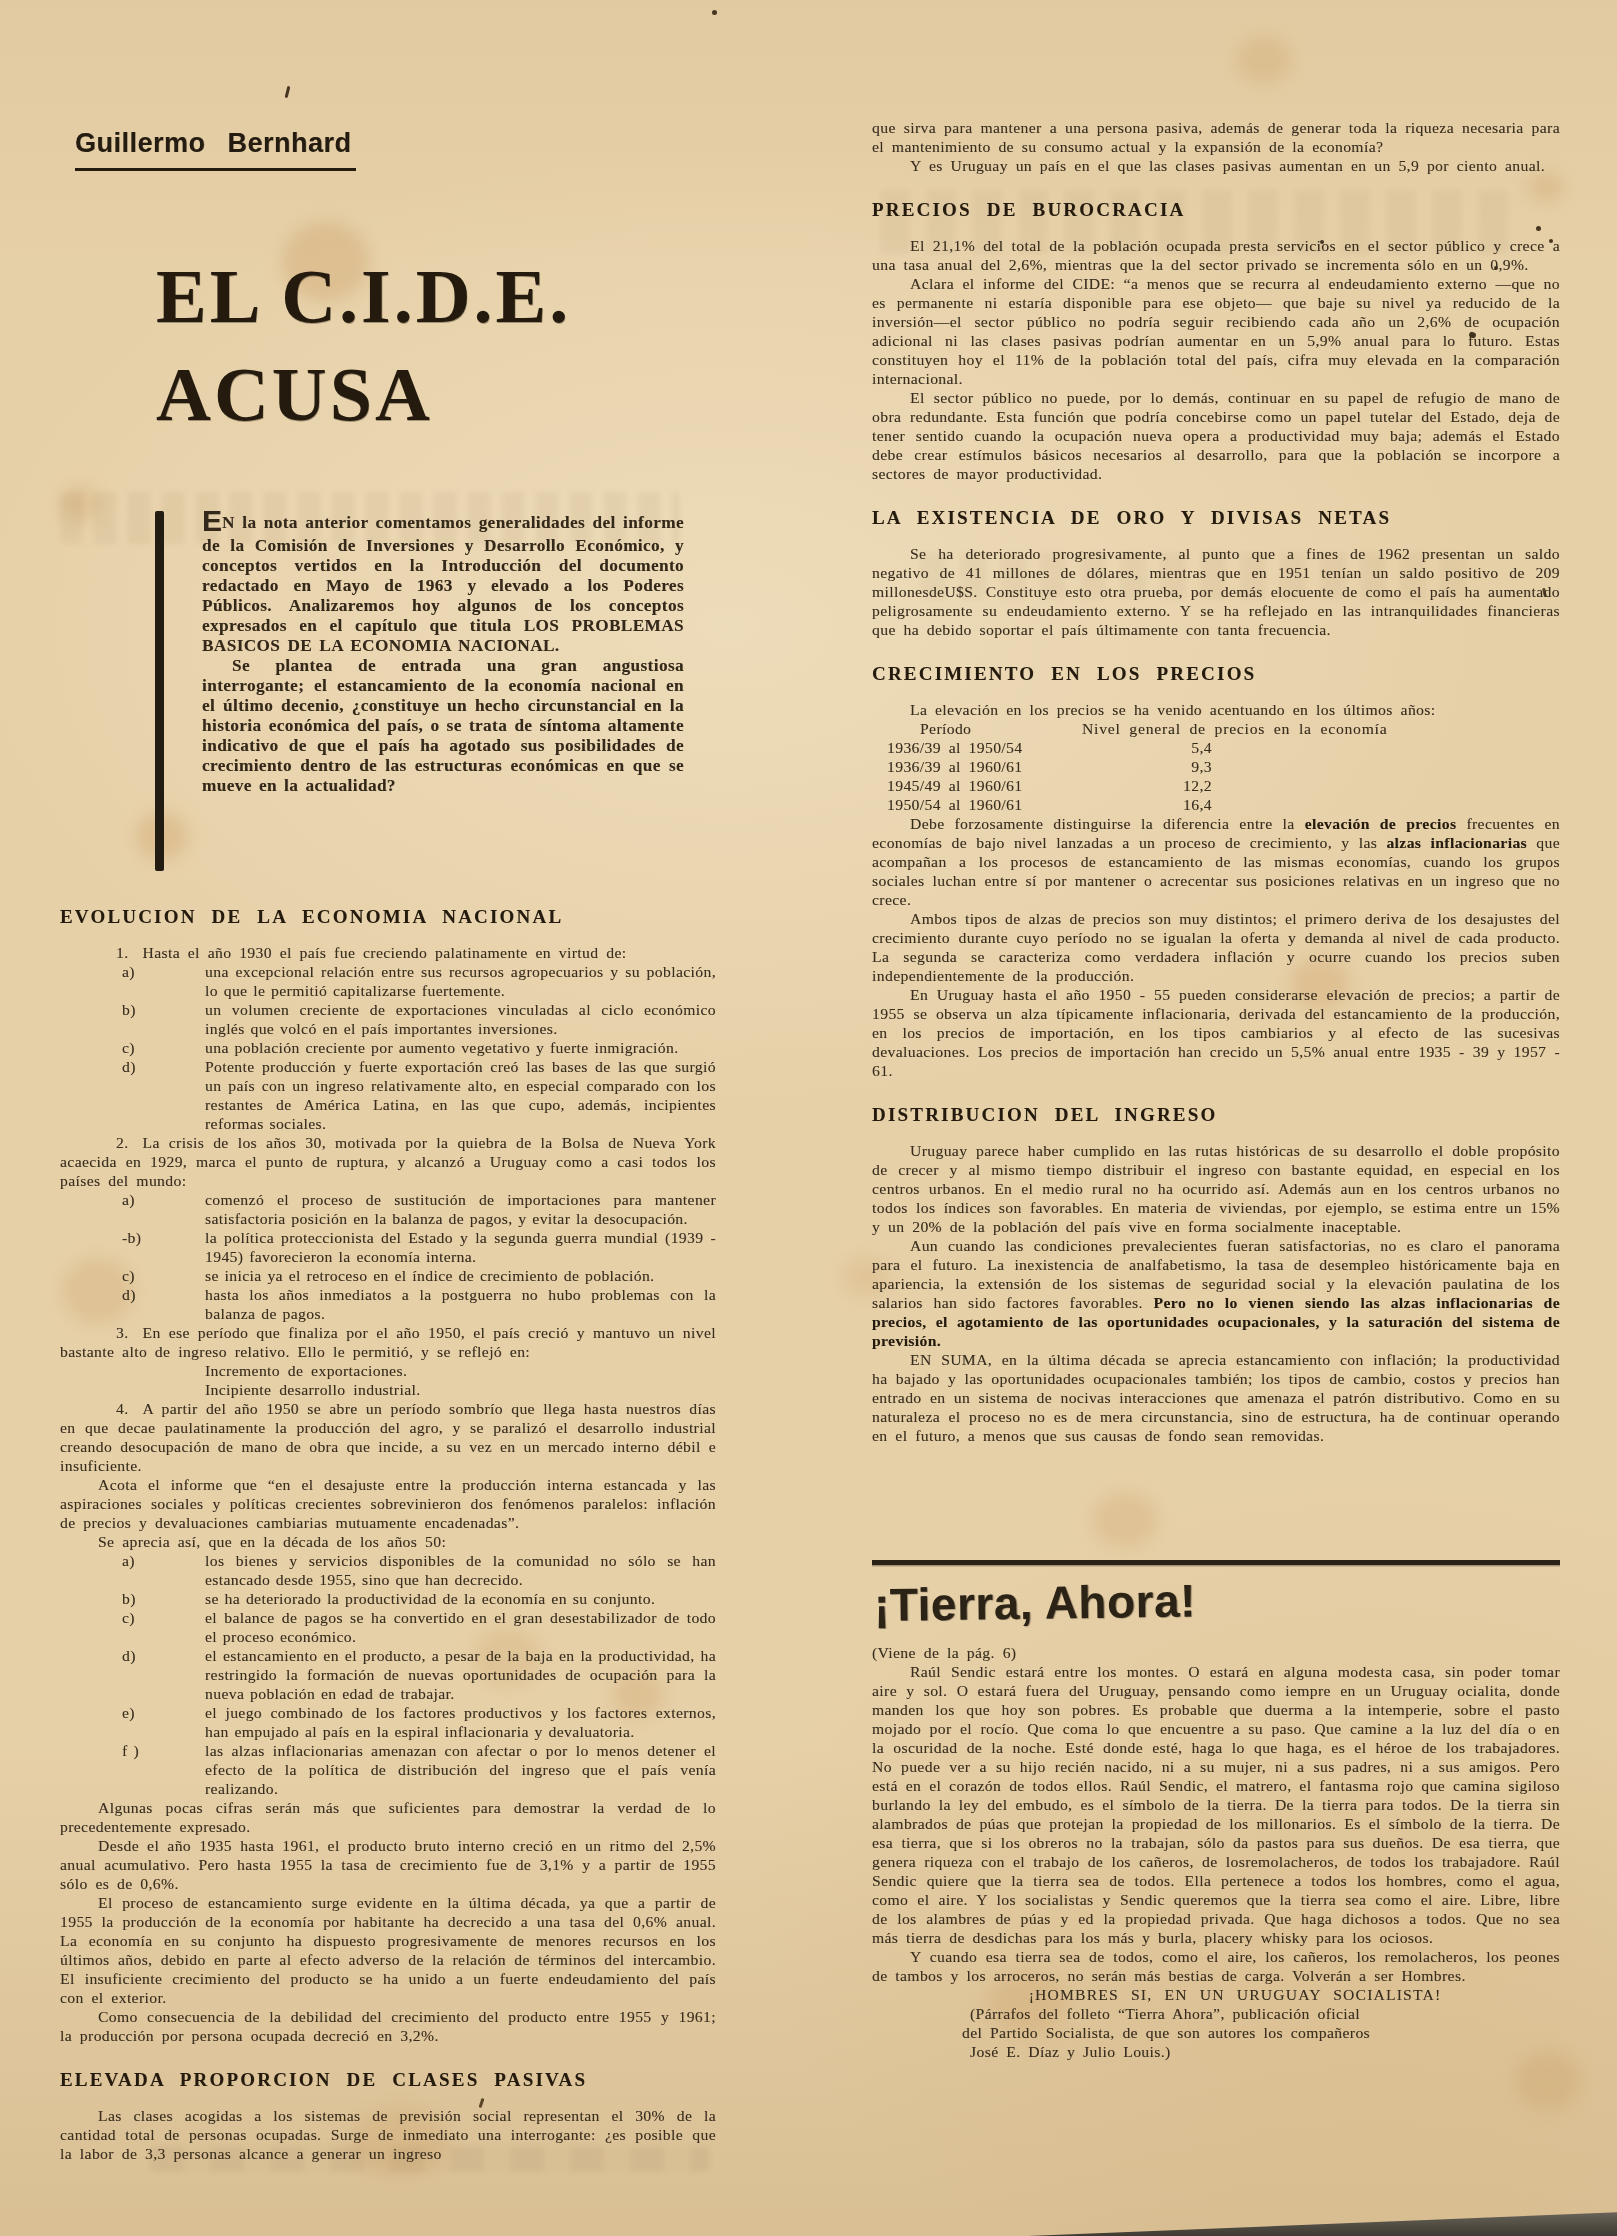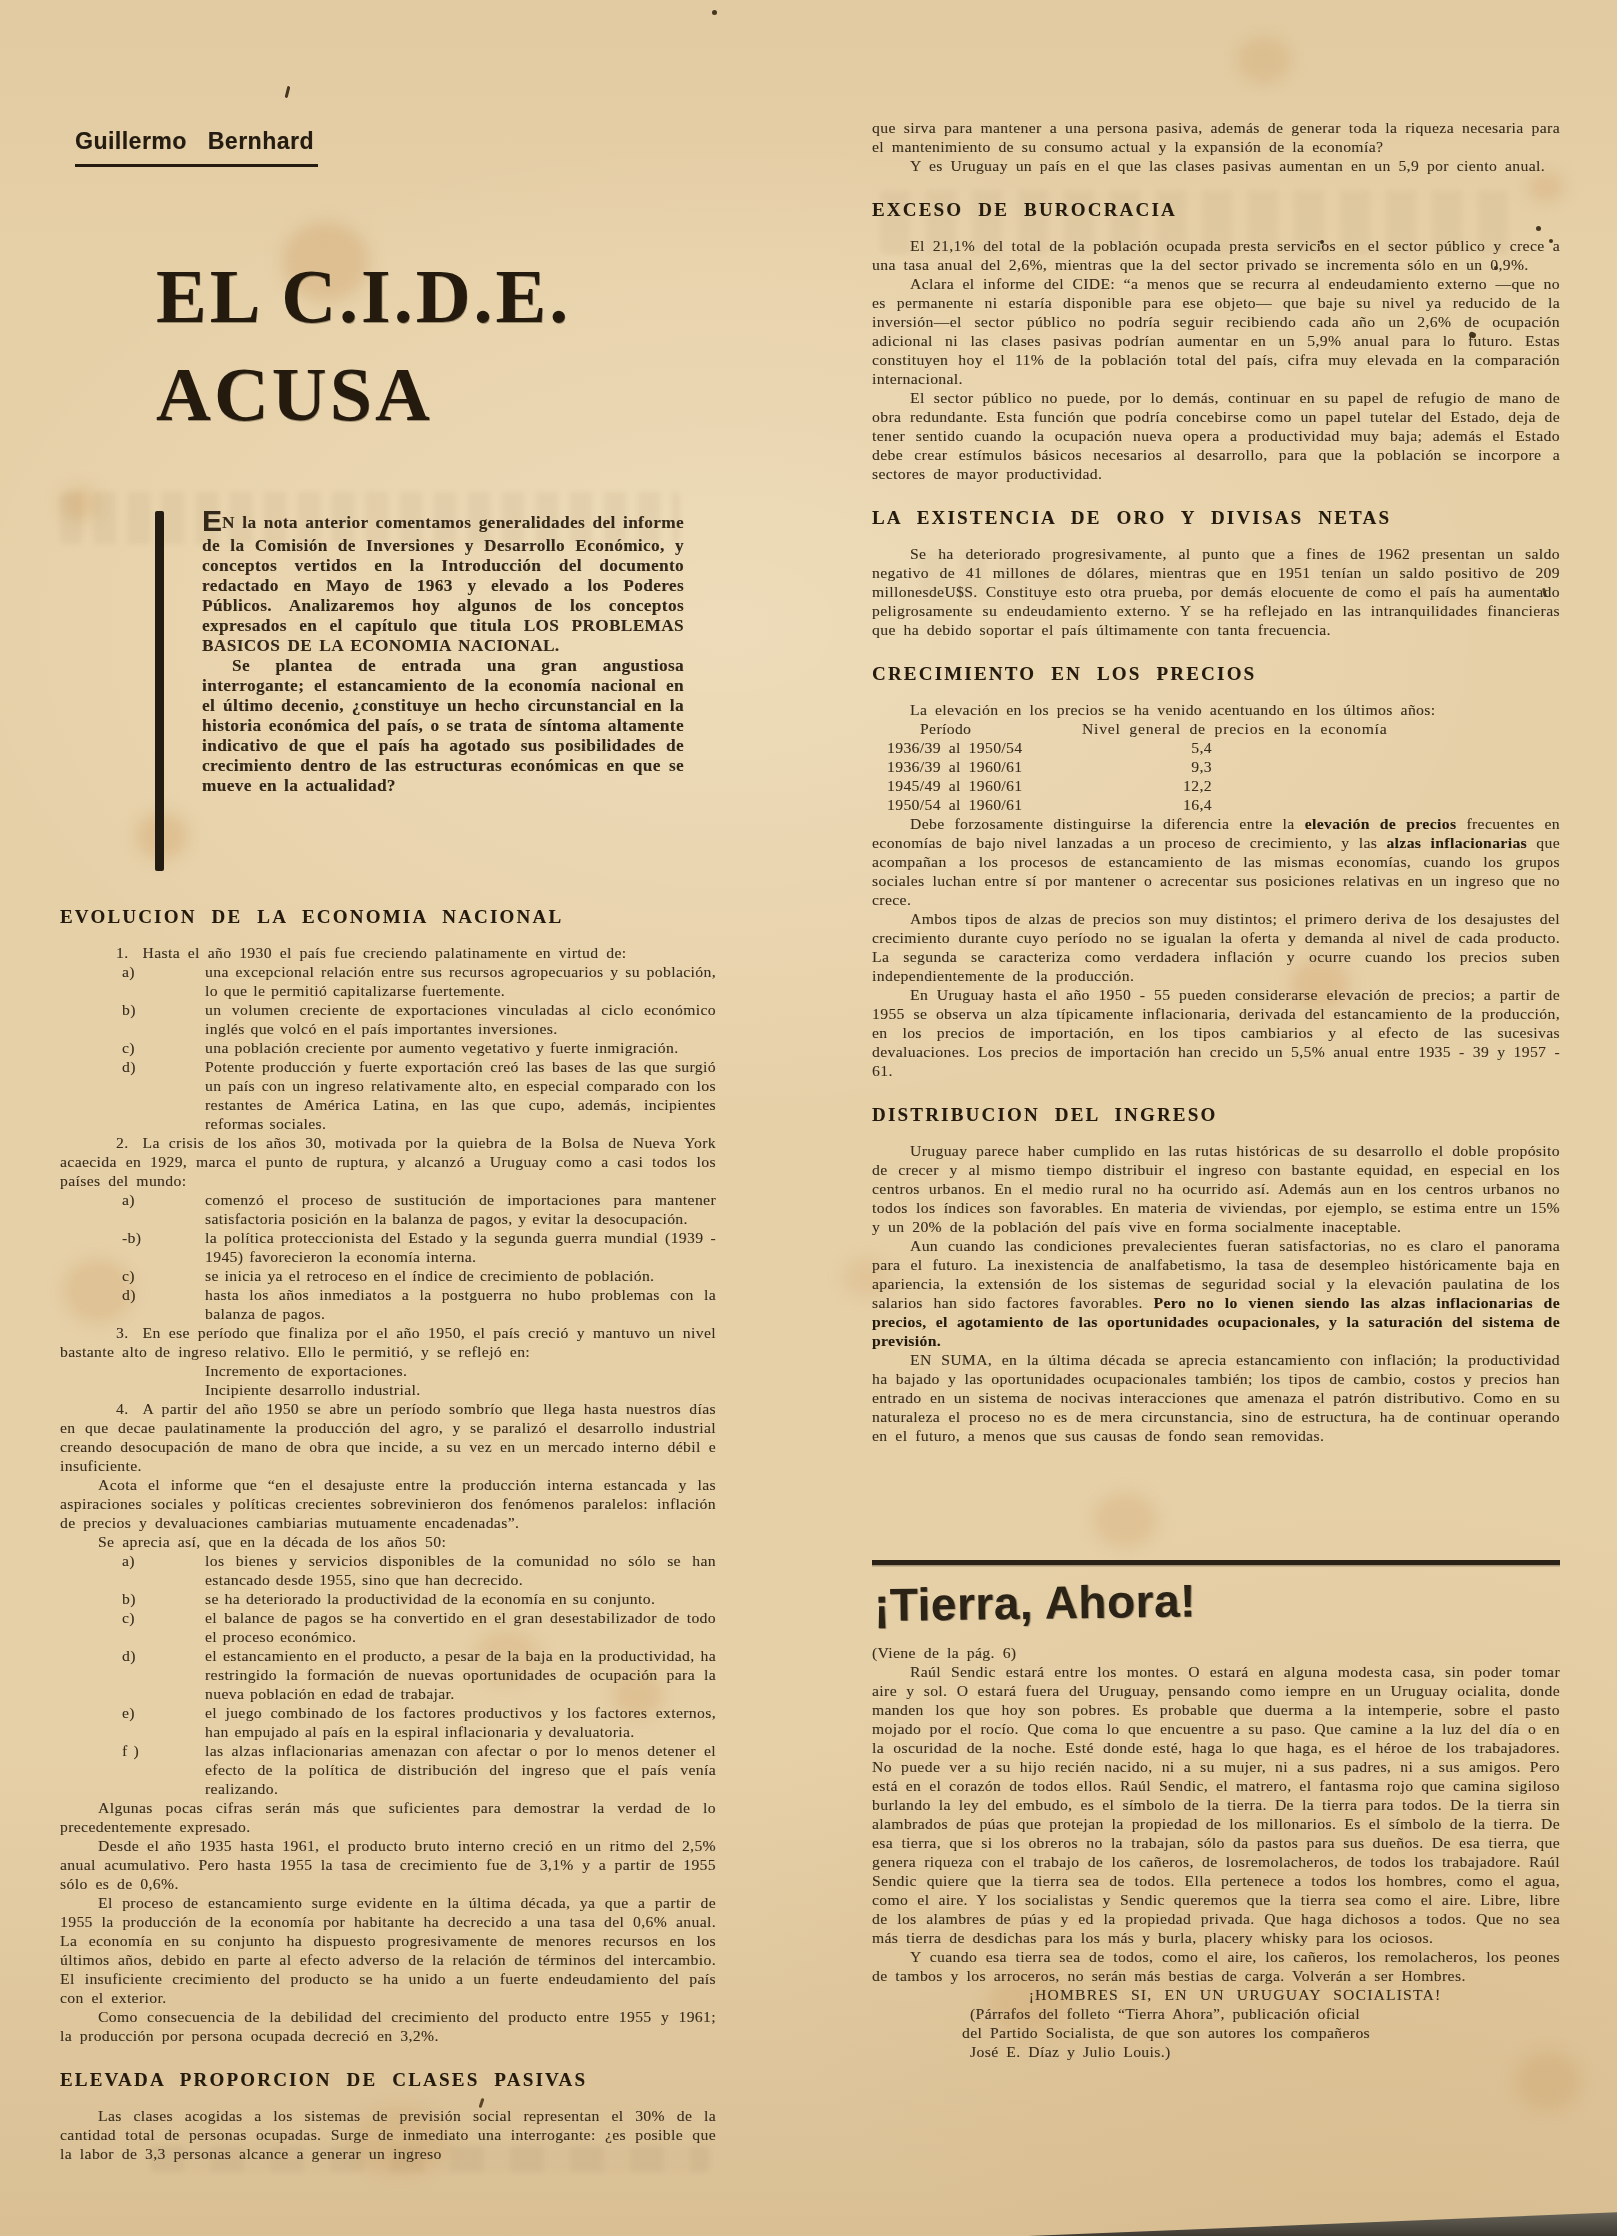--- a/index.html
+++ b/index.html
@@ -12,21 +12,21 @@
       #e6d0a8;
     font-family:"Liberation Serif", serif;
     color:#382d1e;
   }
   .page * {box-sizing:border-box;}
 
   
   .byline {
     position:absolute; left:75px; top:128px;
     font-family:"Liberation Sans", sans-serif; font-weight:bold;
-    font-size:23px; letter-spacing:0.5px; word-spacing:14px;
+    font-size:27px; letter-spacing:0.5px; word-spacing:14px;
     color:#241c10; border-bottom:3.5px solid #241c10; padding:0 4px 9px 0;
     text-shadow:0.4px 0.4px 0.4px rgba(36,28,16,0.4);
   }
   .title {
     position:absolute; left:156px; top:247px;
     font-weight:bold; font-size:76px; line-height:98px; letter-spacing:3px;
     color:#241b0e; text-shadow:0.6px 0.6px 0.6px rgba(36,27,14,0.35);
   }
 
   
@@ -216,21 +216,21 @@
     <p class="p">Como consecuencia de la debilidad del crecimiento del producto entre 1955 y 1961; la producción por persona ocupada decreció en 3,2%.</p>
 
     <h3 class="sec">ELEVADA PROPORCION DE CLASES PASIVAS</h3>
     <p class="p">Las clases acogidas a los sistemas de previsión social representan el 30% de la cantidad total de personas ocupadas. Surge de inmediato una interrogante: ¿es posible que la labor de 3,3 personas alcance a generar un ingreso</p>
   </div>
 
   <div class="col col-right">
     <p class="p noindent">que sirva para mantener a una persona pasiva, además de generar toda la riqueza necesaria para el mantenimiento de su consumo actual y la expansión de la economía?</p>
     <p class="p">Y es Uruguay un país en el que las clases pasivas aumentan en un 5,9 por ciento anual.</p>
 
-    <h3 class="sec">EXCESO DE BUROCRACIA</h3>
+    <h3 class="sec">PRECIOS DE BUROCRACIA</h3>
     <p class="p">El 21,1% del total de la población ocupada presta servicios en el sector público y crece a una tasa anual del 2,6%, mientras que la del sector privado se incrementa sólo en un 0,9%.</p>
     <p class="p">Aclara el informe del CIDE: “a menos que se recurra al endeudamiento externo —que no es permanente ni estaría disponible para ese objeto— que baje su nivel ya reducido de la inversión—el sector público no podría seguir recibiendo cada año un 2,6% de ocupación adicional ni las clases pasivas podrían aumentar en un 5,9% anual para lo futuro. Estas constituyen hoy el 11% de la población total del país, cifra muy elevada en la comparación internacional.</p>
     <p class="p">El sector público no puede, por lo demás, continuar en su papel de refugio de mano de obra redundante. Esta función que podría concebirse como un papel tutelar del Estado, deja de tener sentido cuando la ocupación nueva opera a productividad muy baja; además el Estado debe crear estímulos básicos necesarios al desarrollo, para que la población se incorpore a sectores de mayor productividad.</p>
 
     <h3 class="sec">LA EXISTENCIA DE ORO Y DIVISAS NETAS</h3>
     <p class="p">Se ha deteriorado progresivamente, al punto que a fines de 1962 presentan un saldo negativo de 41 millones de dólares, mientras que en 1951 tenían un saldo positivo de 209 millonesdeU$S. Constituye esto otra prueba, por demás elocuente de como el país ha aumentado peligrosamente su endeudamiento externo. Y se ha reflejado en las intranquilidades financieras que ha debido soportar el país últimamente con tanta frecuencia.</p>
 
     <h3 class="sec">CRECIMIENTO EN LOS PRECIOS</h3>
     <p class="p">La elevación en los precios se ha venido acentuando en los últimos años:</p>
 

